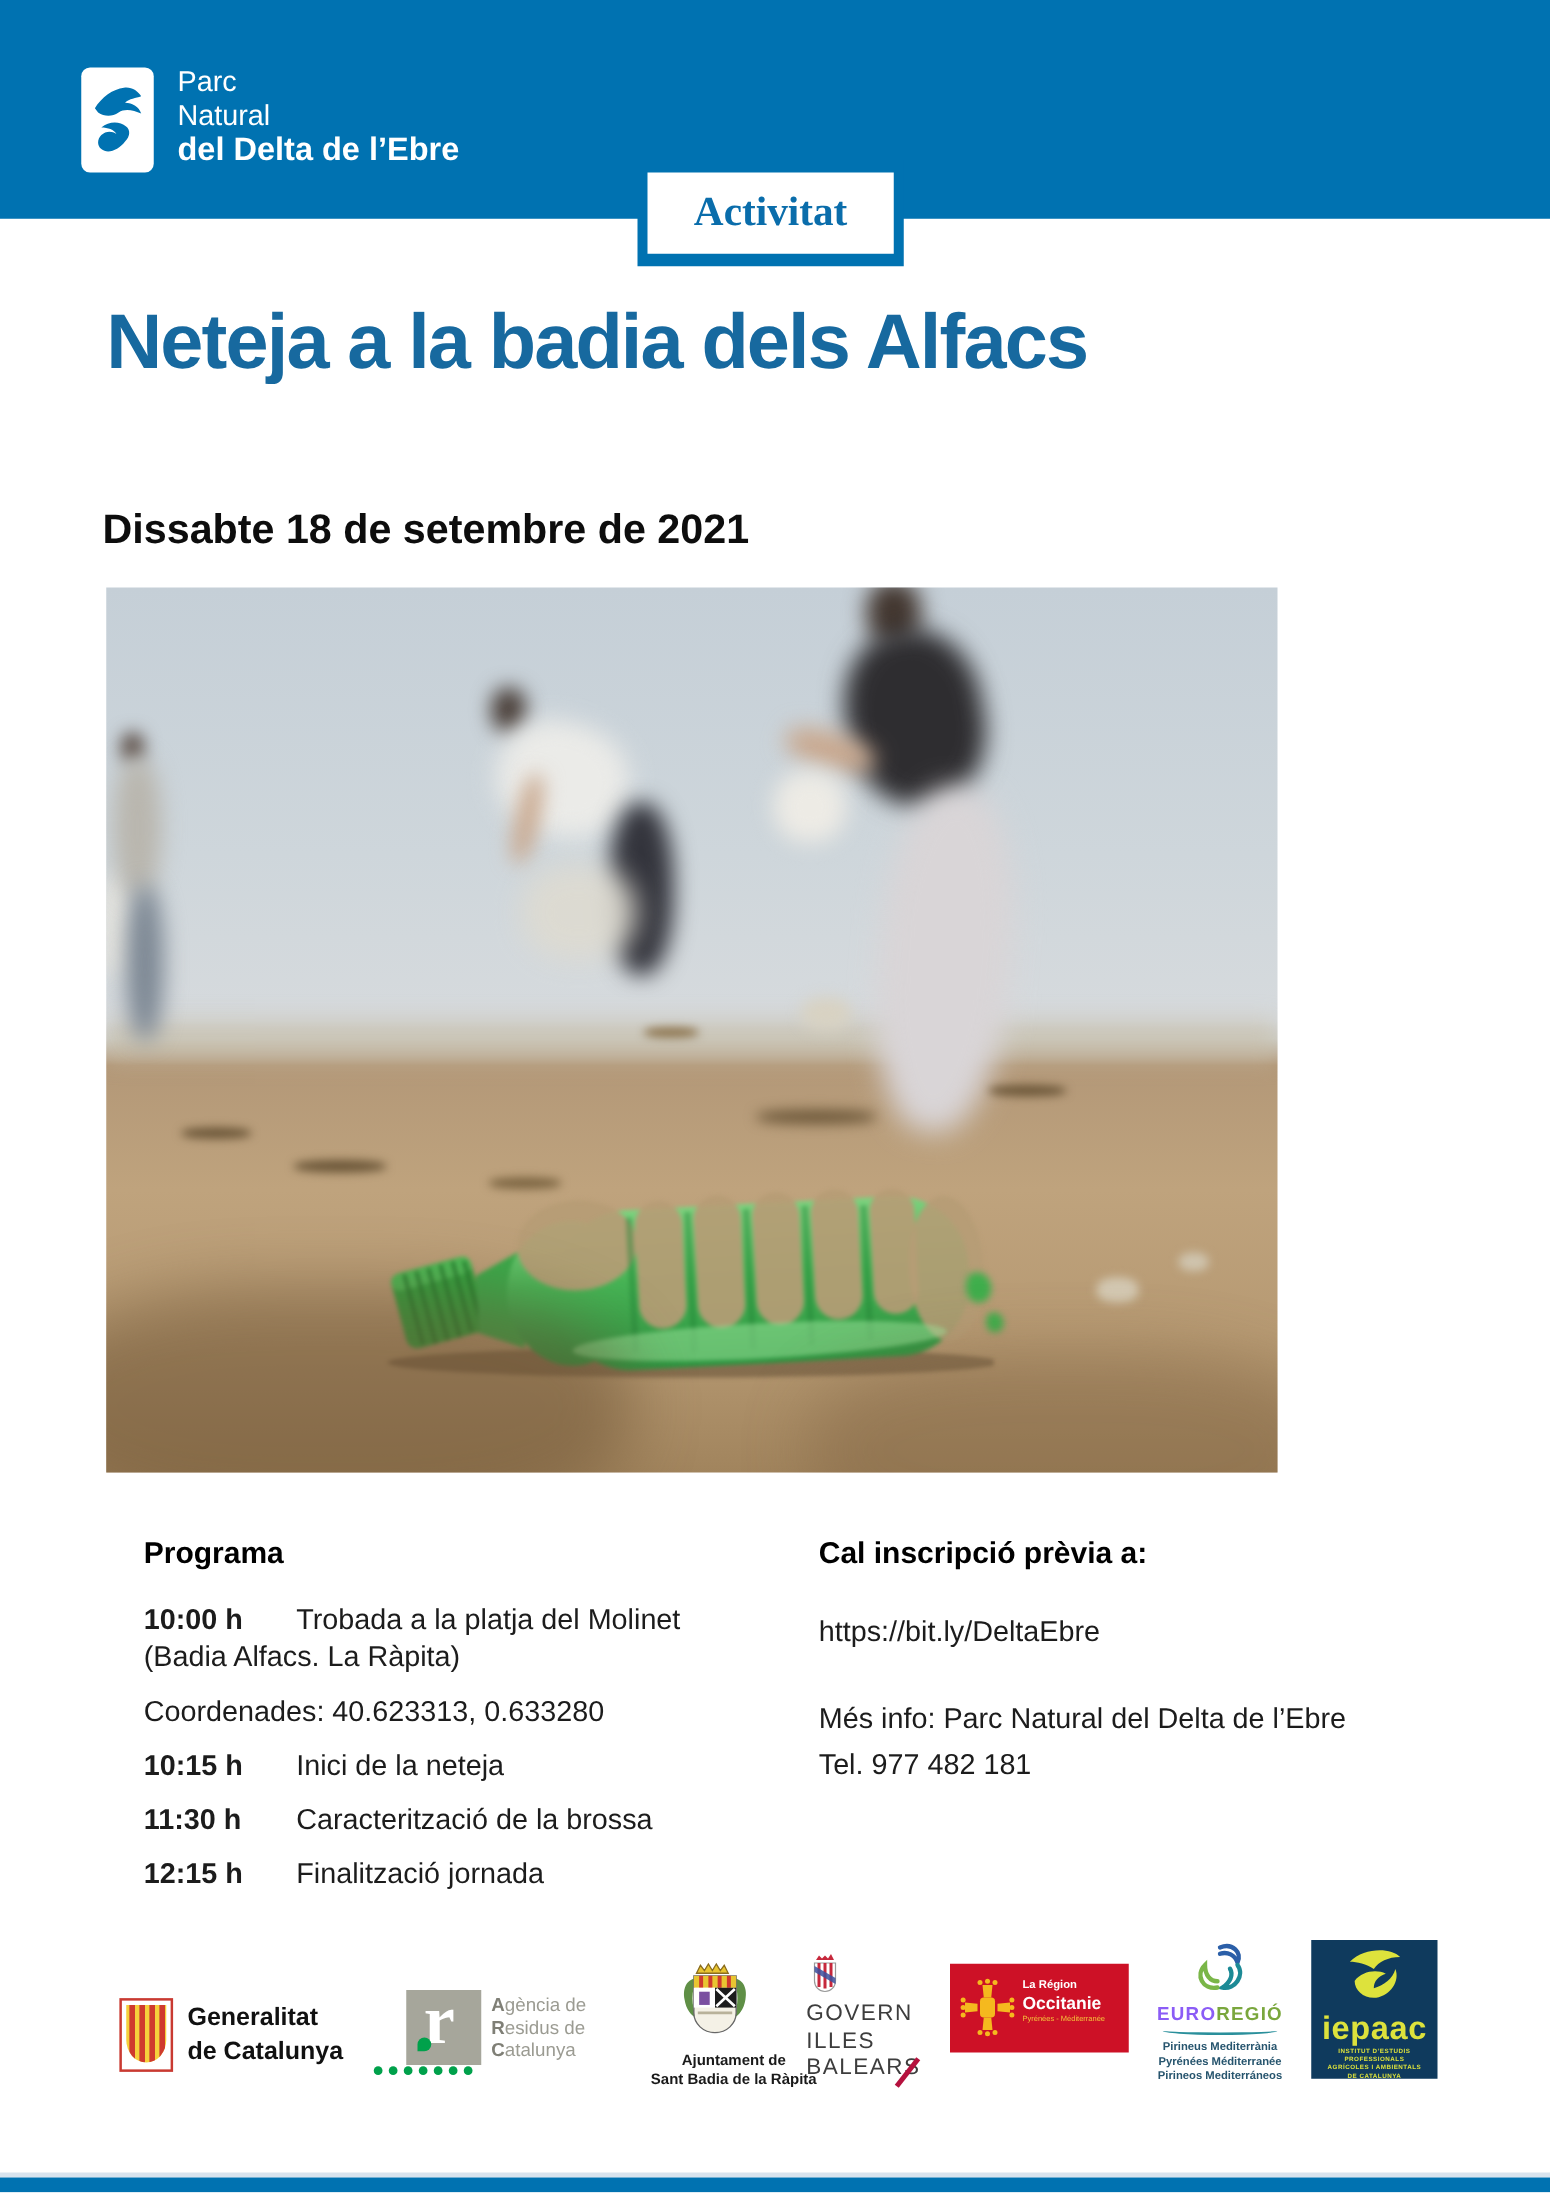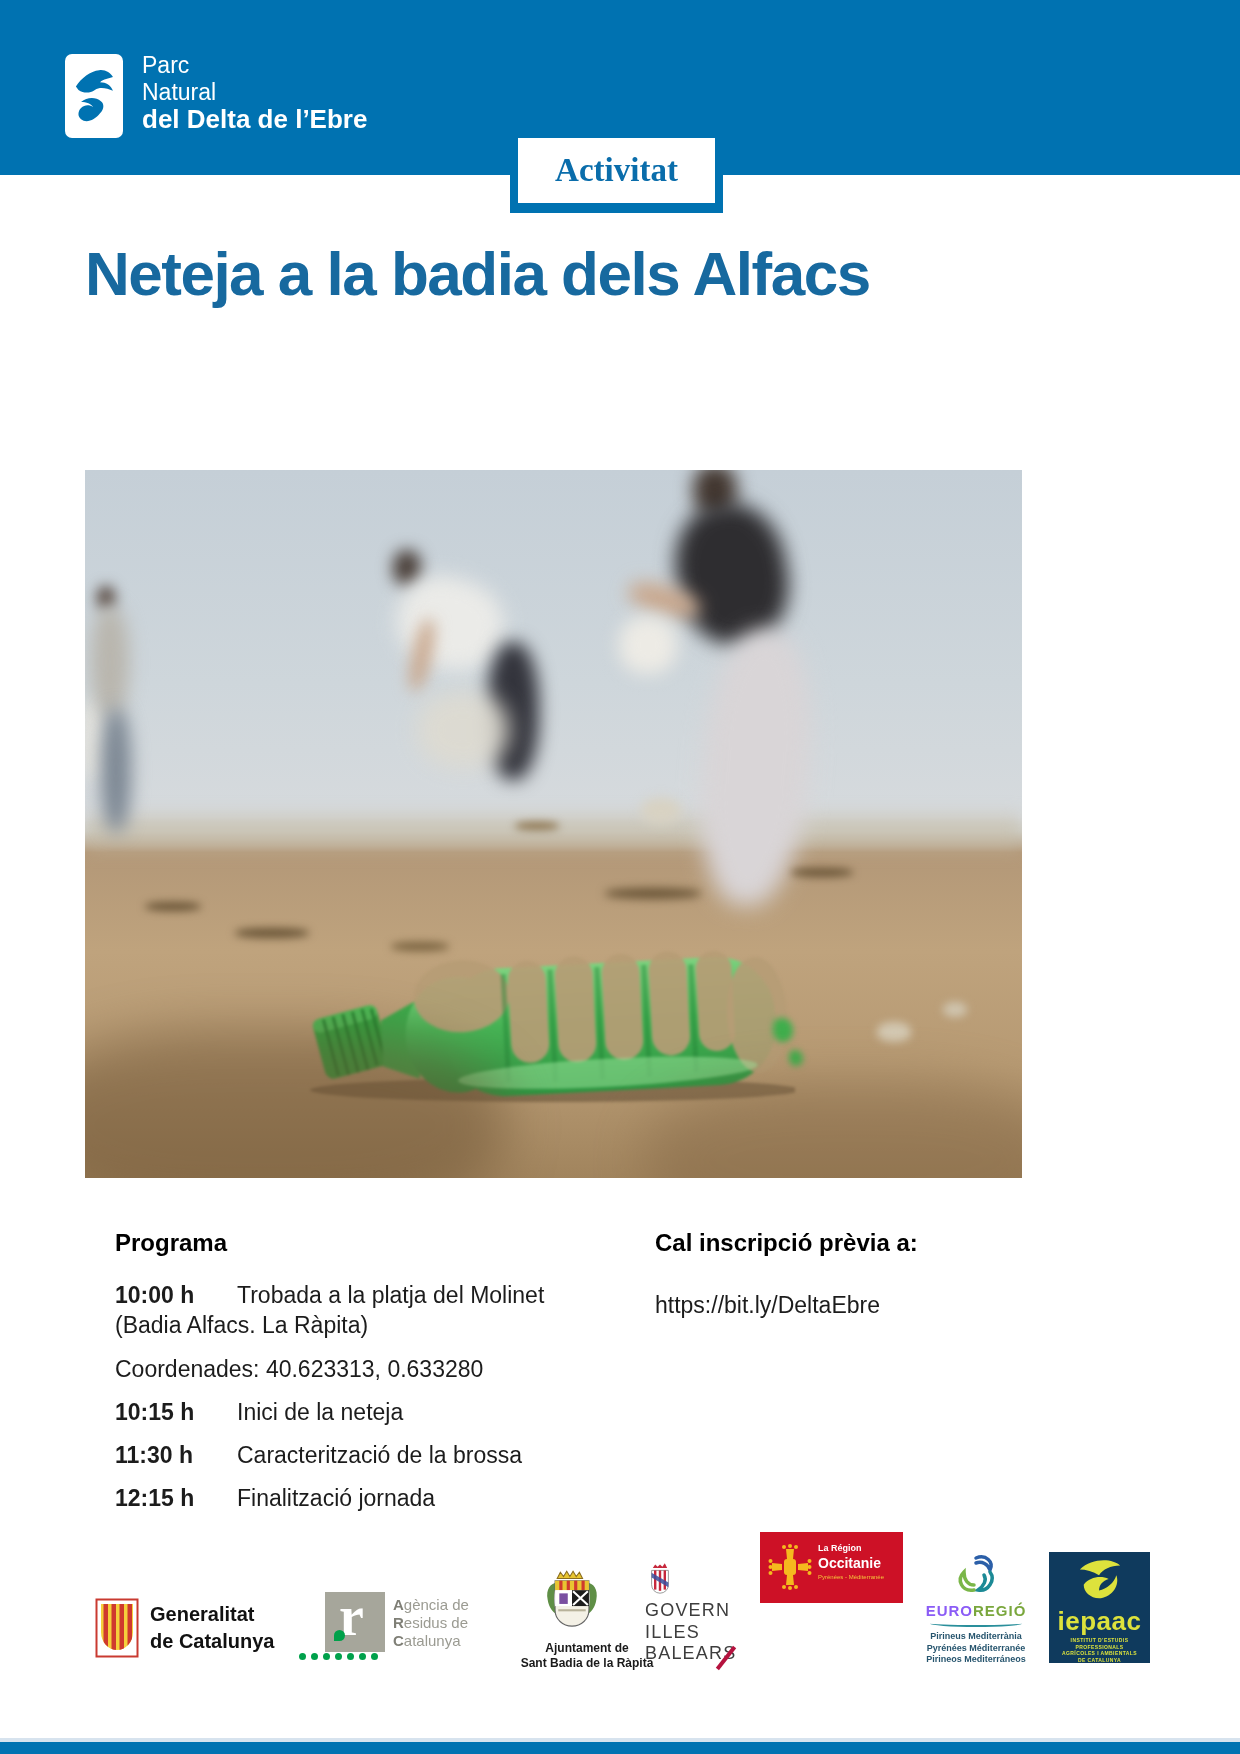--- a/index.html
+++ b/index.html
@@ -53,21 +53,21 @@
   .arc-dots i{width:7px;height:7px;border-radius:50%;background:#00a14b;display:block;}
   .arc-text{position:absolute;left:393px;top:1596px;font-size:15px;line-height:18px;color:#9b9b92;}
   .arc-text div::first-letter{font-weight:700;color:#7f7f76;}
   .aj-crest{position:absolute;left:544px;top:1568px;}
   .aj-text{position:absolute;left:512px;top:1641px;width:150px;text-align:center;
            font-size:12px;font-weight:700;color:#1a1a1a;line-height:15px;}
   .gov-crest{position:absolute;left:648px;top:1563px;}
   .gov-text{position:absolute;left:645px;top:1600px;font-size:18px;font-weight:500;color:#3d3d3d;
             letter-spacing:1.2px;line-height:21.5px;}
   .gov-slash{position:absolute;left:724px;top:1644px;width:4px;height:28px;background:#b5123e;transform:rotate(38deg);}
-  .occ-box{position:absolute;left:760px;top:1532px;width:143px;height:71px;background:#cd1126;}
+  .occ-box{position:absolute;left:760px;top:1571px;width:143px;height:71px;background:#cd1126;}
   .occ-cross{position:absolute;left:8px;top:11px;}
   .occ-text{position:absolute;left:58px;top:11px;color:#fff;}
   .occ-t1{font-size:9px;font-weight:700;line-height:10px;}
   .occ-t2{font-size:14px;font-weight:700;line-height:20px;}
   .occ-t3{font-size:6px;color:#f5c33a;line-height:8px;}
   .euro{position:absolute;left:916px;top:1552px;width:120px;text-align:center;}
   .euro-word{margin-top:2px;font-size:15px;font-weight:700;letter-spacing:1px;}
   .euro-word .e1{color:#8b5cf6;} .euro-word .e2{color:#7aa73d;}
   .euro-arc{width:92px;height:5px;margin:1px auto 4px auto;border-bottom:2px solid #2a8f9b;border-radius:0 0 60% 60%;}
   .euro-lines{font-size:9px;font-weight:700;color:#27556e;line-height:11.5px;}
@@ -97,20 +97,21 @@
       <div class="l3">del Delta de l’Ebre</div>
     </div>
   </div>
   <div class="badge-outer">
     <div class="badge-inner">
       <span>Activitat</span>
     </div>
   </div>
 
   <div class="title">Neteja a la badia dels Alfacs</div>
+  <div class="date">Dissabte 18 de setembre de 2021</div>
 
   <div class="photo">
     <div class="horizon"></div>
 
     <div class="ph" style="left:-6px;top:228px;width:28px;height:84px;background:#e9e7e0;opacity:.85;filter:blur(9px);"></div>
     <div class="ph" style="left:12px;top:116px;width:18px;height:24px;background:#55463e;filter:blur(7px);"></div>
     <div class="ph" style="left:6px;top:136px;width:38px;height:112px;background:#b9b6ae;filter:blur(9px);"></div>
     <div class="ph" style="left:16px;top:238px;width:30px;height:124px;background:#7c8793;filter:blur(9px);"></div>
 
     <div class="ph" style="left:308px;top:80px;width:28px;height:36px;background:#473c36;filter:blur(8px);"></div>
@@ -188,20 +189,24 @@
       <span class="t">11:30 h</span><span>Caracterització de la brossa</span>
     </div>
     <div class="prog-item mt3">
       <span class="t">12:15 h</span><span>Finalització jornada</span>
     </div>
   </div>
 
   <div class="col right-col">
     <h3>Cal inscripció prèvia a:</h3>
     <div class="mt4">https://bit.ly/DeltaEbre</div>
+    <div class="mt5 twolines">
+      <div>Més info: Parc Natural del Delta de l’Ebre</div>
+      <div>Tel. 977 482 181</div>
+    </div>
   </div>
 
   <div class="flogo" style="left:95px;top:1598px;">
     <svg width="44" height="60" viewBox="0 0 44 60">
       <rect x="1.5" y="1.5" width="41" height="57" fill="none" stroke="#c93a31" stroke-width="2"></rect>
       <clipPath id="shield">
           <path d="M6 6 h32 v28 a16 18 0 0 1 -32 0 Z"></path>
         </clipPath>
       <path d="M6 6 h32 v28 a16 18 0 0 1 -32 0 Z" fill="#f5d03c"></path>
       <g clip-path="url(#shield)">

